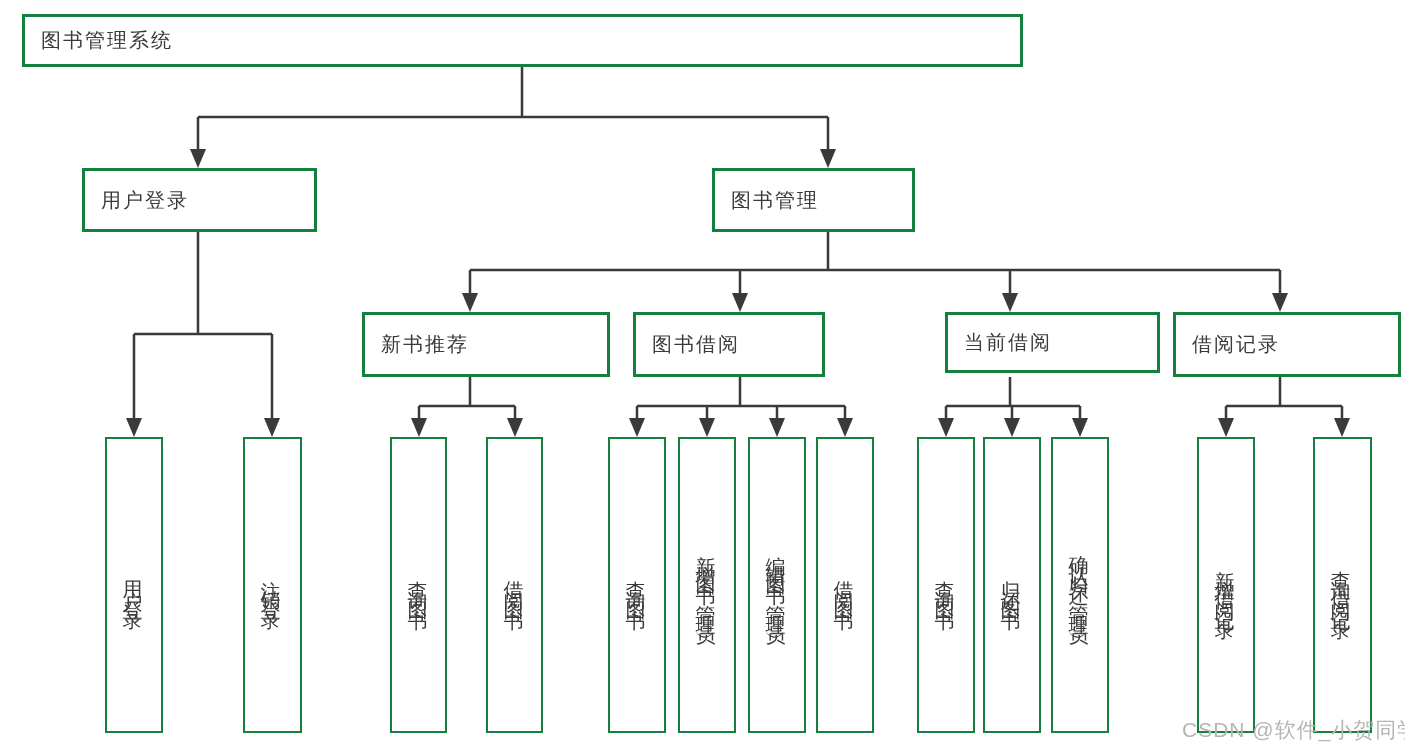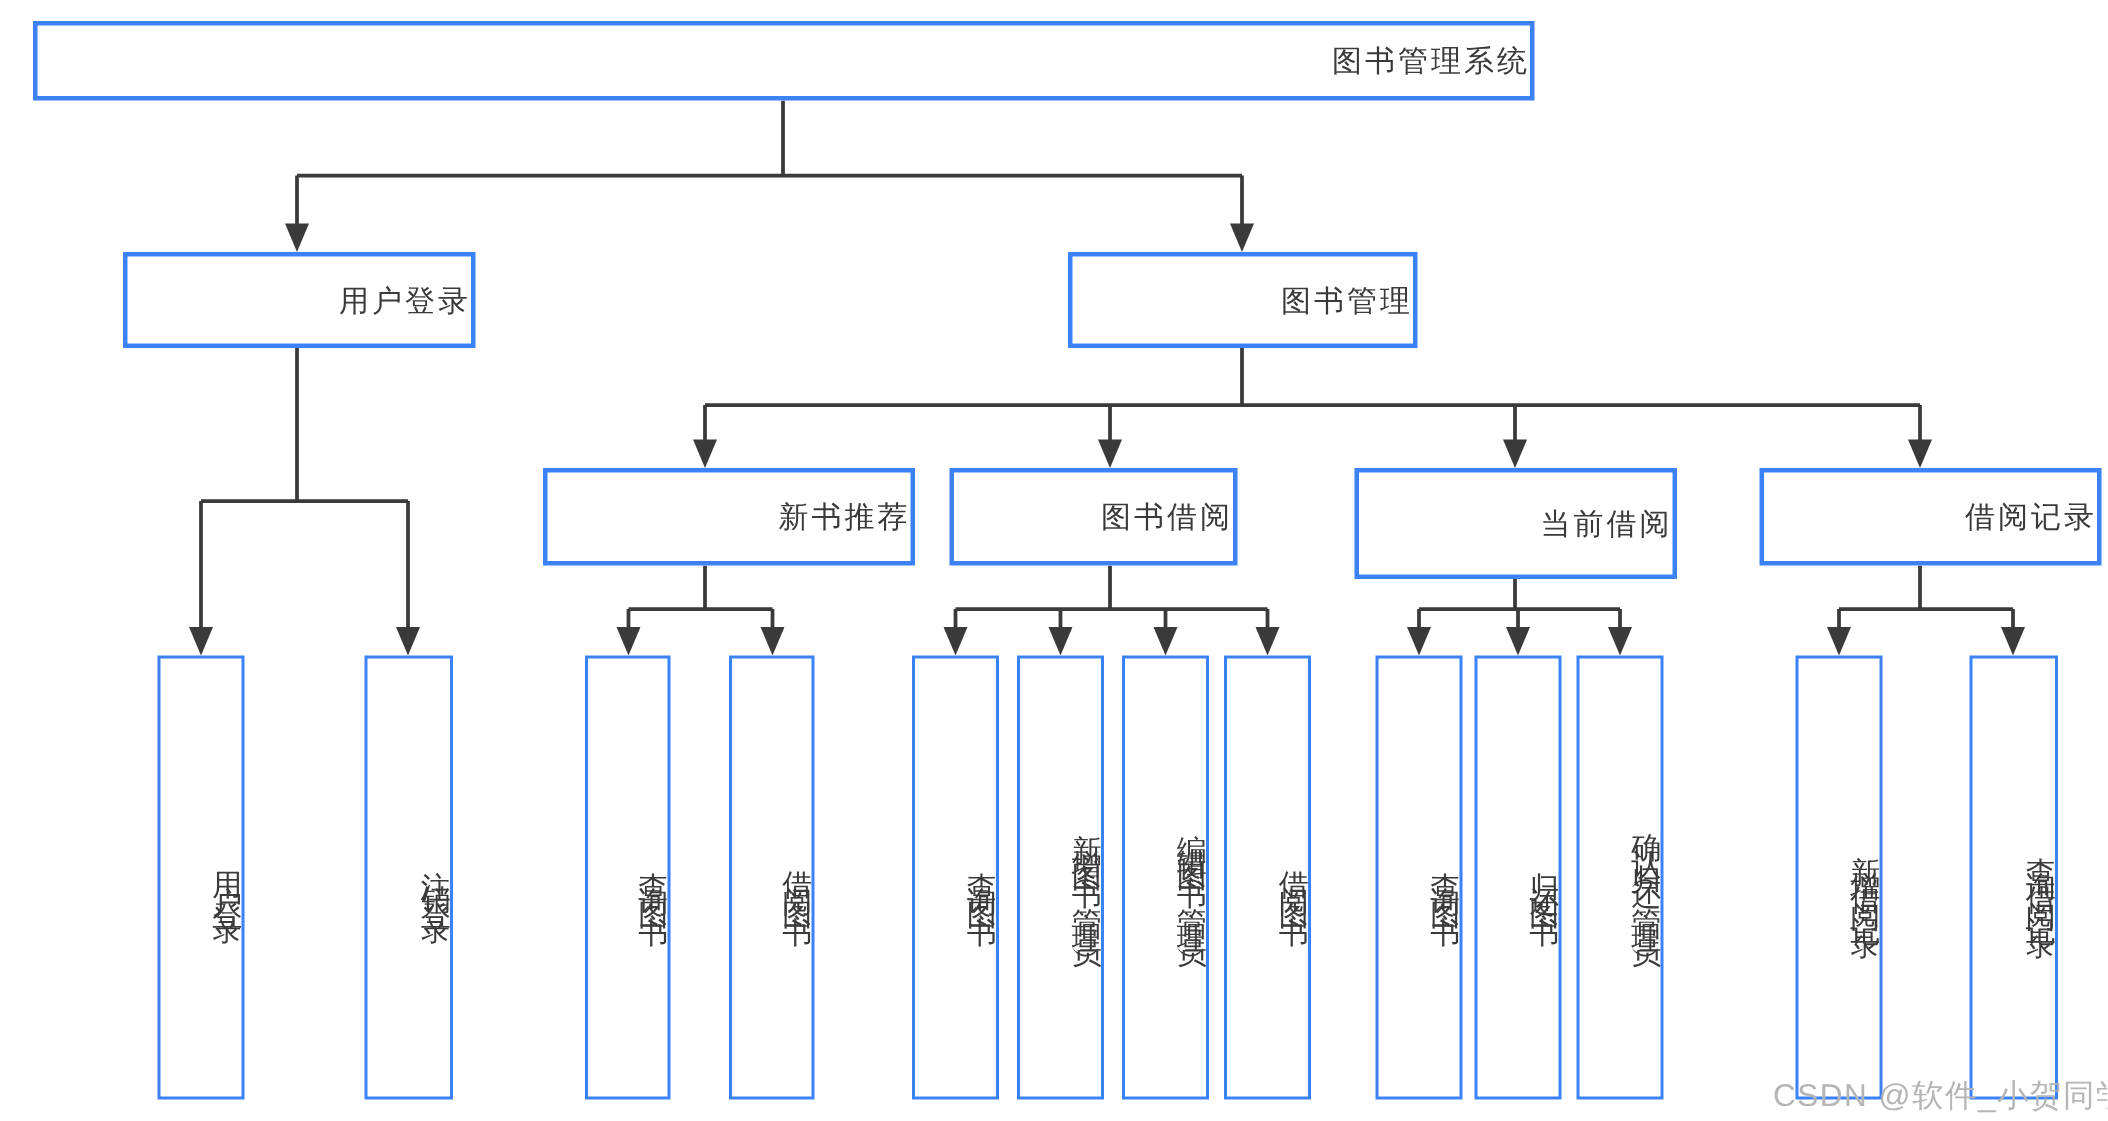--- a/index.html
+++ b/index.html
@@ -15,25 +15,26 @@
   #connectors {
     position: absolute;
     left: 0; top: 0;
     width: 1405px; height: 747px;
     z-index: 1;
   }
   .box {
     position: absolute;
     box-sizing: border-box;
     background: #ffffff;
-    border: 3px solid #3b82f6;
+    border: 3px solid #15803d;
     display: flex;
     align-items: center;
-    justify-content: flex-end;
+    justify-content: flex-start;
     z-index: 2;
+    padding-left: 16px;
   }
   .hbox .lbl {
     font-size: 20px;
     letter-spacing: 2px;
     color: #3a3a3a;
     white-space: nowrap;
   }
   .vbox {
     border-width: 2.5px;
   }
@@ -102,31 +103,31 @@
     </g>
   </svg>
 
   <div class="box hbox" style="left:22px; top:14px; width:1001px; height:53px">
     <span class="lbl">图书管理系统</span>
   </div>
 
   <div class="box hbox" style="left:82px; top:168px; width:235px; height:64px">
     <span class="lbl">用户登录</span>
   </div>
-  <div class="box hbox" style="left:712px; top:168px; width:233px; height:64px">
+  <div class="box hbox" style="left:712px; top:168px; width:203px; height:64px">
     <span class="lbl">图书管理</span>
   </div>
 
   <div class="box hbox" style="left:362px; top:312px; width:248px; height:65px">
     <span class="lbl">新书推荐</span>
   </div>
   <div class="box hbox" style="left:633px; top:312px; width:192px; height:65px">
     <span class="lbl">图书借阅</span>
   </div>
-  <div class="box hbox" style="left:903px; top:312px; width:215px; height:74px">
+  <div class="box hbox" style="left:945px; top:312px; width:215px; height:61px">
     <span class="lbl">当前借阅</span>
   </div>
   <div class="box hbox" style="left:1173px; top:312px; width:228px; height:65px">
     <span class="lbl">借阅记录</span>
   </div>
 
   <div class="box vbox" style="left:105px; top:437px; width:58px; height:296px">
     <span class="lbl">用户登录</span>
   </div>
   <div class="box vbox" style="left:243px; top:437px; width:59px; height:296px">

